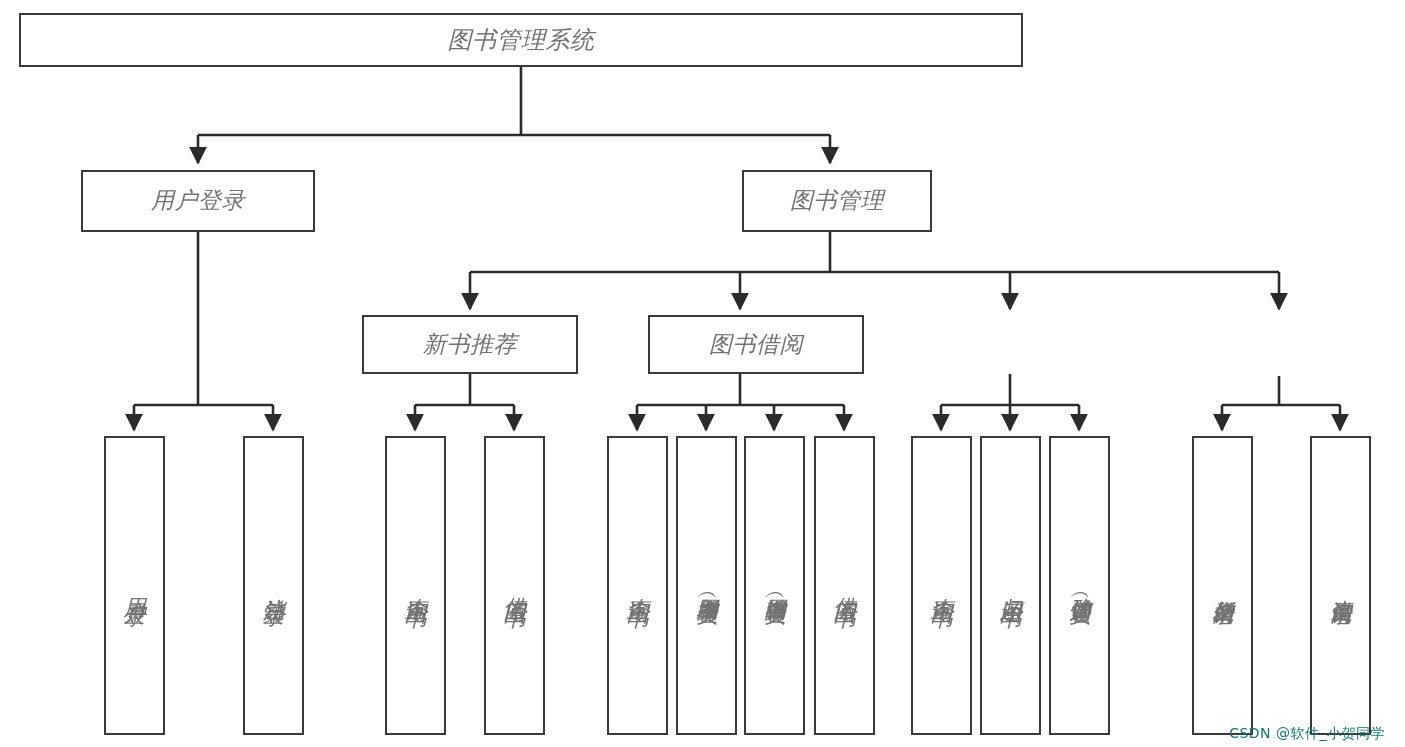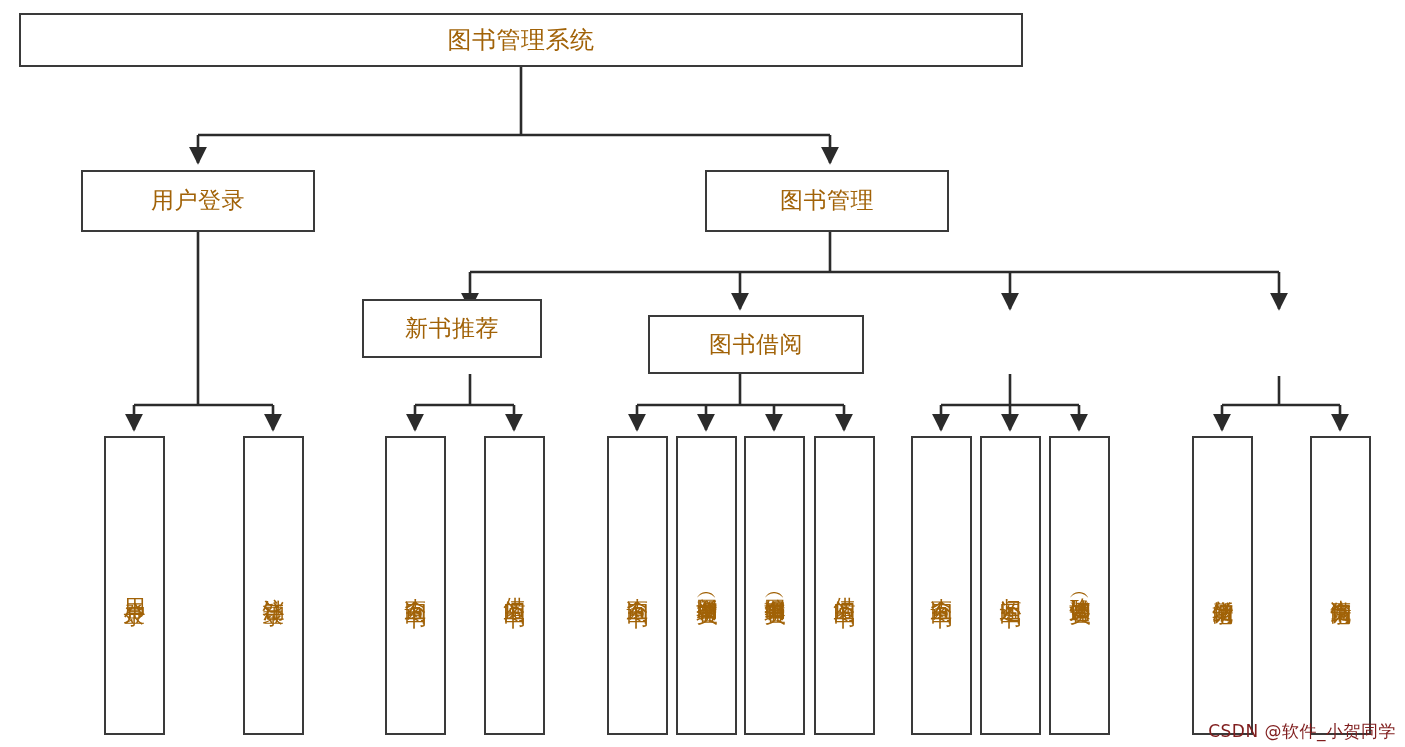--- a/index.html
+++ b/index.html
@@ -28,22 +28,23 @@
   }
   
   .node {
     position: absolute;
     box-sizing: border-box;
     background: #ffffff;
     border: 2px solid #3a3a3a;
     display: flex;
     align-items: center;
     justify-content: center;
-    color: #a16207;
+    color: #737373;
     z-index: 2;
+    font-style: italic;
   }
   .node .label {
     display: block;
     text-align: center;
     line-height: 1.18;
     white-space: nowrap;
   }
   
   .node.horiz .label {
     font-size: 23px;
@@ -67,24 +68,24 @@
     white-space: nowrap;
     max-height: 100%;
   }
   .node.vert.tall .label {
     font-size: 21px;
     letter-spacing: 1px;
   }
   
   #watermark {
     position: absolute;
-    right: 9px;
+    right: 20px;
     bottom: 4px;
-    font-size: 17px;
-    color: #7f1d1d;
+    font-size: 14px;
+    color: #0f766e;
     z-index: 5;
     white-space: nowrap;
     letter-spacing: 0.5px;
   }
 </style>
 </head>
 <body>
 
 <div id="canvas">
 
@@ -139,25 +140,25 @@
   </svg>
 
   <div class="node horiz root" style="left:19px; top:13px; width:1004px; height:54px;">
     <span class="label">图书管理系统</span>
   </div>
 
   <div class="node horiz" style="left:81px; top:170px; width:234px; height:62px;">
     <span class="label">用户登录</span>
   </div>
 
-  <div class="node horiz" style="left:705px; top:170px; width:244px; height:62px;">
+  <div class="node horiz" style="left:742px; top:170px; width:190px; height:62px;">
     <span class="label">图书管理</span>
   </div>
 
-  <div class="node horiz" style="left:362px; top:299px; width:180px; height:59px;">
+  <div class="node horiz" style="left:362px; top:315px; width:216px; height:59px;">
     <span class="label">新书推荐</span>
   </div>
 
   <div class="node horiz" style="left:632px; top:315px; width:216px; height:59px;margin-left:16px;">
     <span class="label">图书借阅</span>
   </div>
 
 
 
   <div class="node vert" style="left:104px; top:436px; width:61px; height:299px;">

